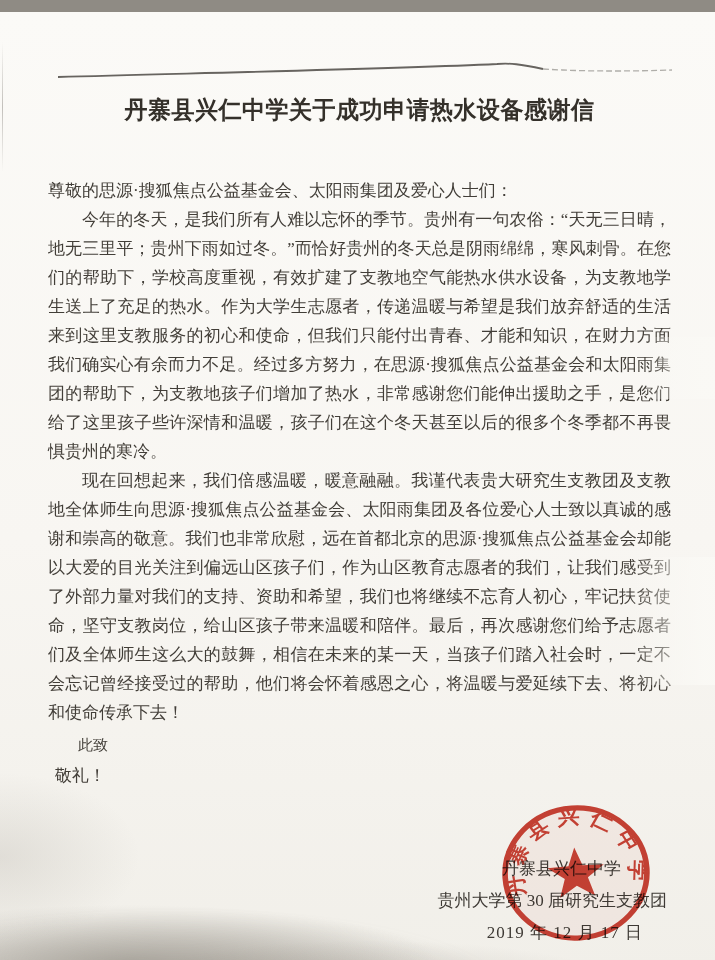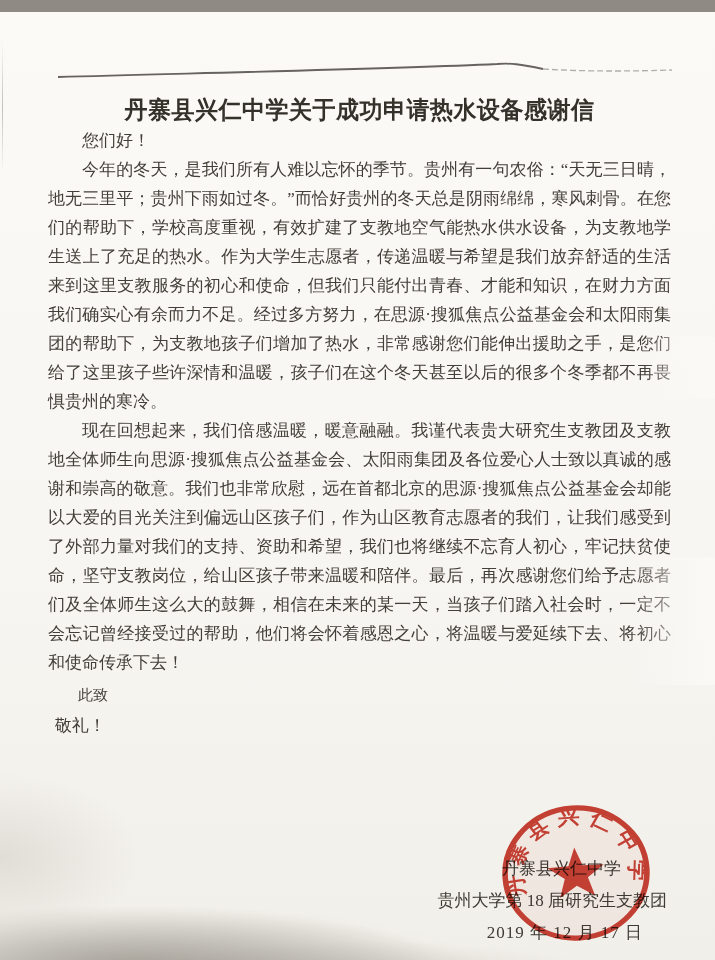--- a/index.html
+++ b/index.html
@@ -73,32 +73,32 @@
 <div class="page">
 
   <svg class="top-edge-svg" viewBox="0 0 715 90">
     <path d="M 58 65 C 200 61, 390 57, 497 52 C 510 51, 520 52, 543 57" fill="none" stroke="#423f3a" stroke-width="1.8" opacity="0.8"></path>
     <path d="M 543 57 C 590 60, 640 59, 672 58" fill="none" stroke="#55514b" stroke-width="1.3" opacity="0.45" stroke-dasharray="6 3"></path>
   </svg>
   <div class="left-edge"></div>
 
   <div class="content">
     <h1 class="title">丹寨县兴仁中学关于成功申请热水设备感谢信</h1>
-    <p class="para">您们好！</p>
+    <p class="salutation">尊敬的思源·搜狐焦点公益基金会、太阳雨集团及爱心人士们：</p>
     <p class="para">今年的冬天，是我们所有人难以忘怀的季节。贵州有一句农俗：“天无三日晴，地无三里平；贵州下雨如过冬。”而恰好贵州的冬天总是阴雨绵绵，寒风刺骨。在您们的帮助下，学校高度重视，有效扩建了支教地空气能热水供水设备，为支教地学生送上了充足的热水。作为大学生志愿者，传递温暖与希望是我们放弃舒适的生活来到这里支教服务的初心和使命，但我们只能付出青春、才能和知识，在财力方面我们确实心有余而力不足。经过多方努力，在思源·搜狐焦点公益基金会和太阳雨集团的帮助下，为支教地孩子们增加了热水，非常感谢您们能伸出援助之手，是您们给了这里孩子些许深情和温暖，孩子们在这个冬天甚至以后的很多个冬季都不再畏惧贵州的寒冷。</p>
     <p class="para">现在回想起来，我们倍感温暖，暖意融融。我谨代表贵大研究生支教团及支教地全体师生向思源·搜狐焦点公益基金会、太阳雨集团及各位爱心人士致以真诚的感谢和崇高的敬意。我们也非常欣慰，远在首都北京的思源·搜狐焦点公益基金会却能以大爱的目光关注到偏远山区孩子们，作为山区教育志愿者的我们，让我们感受到了外部力量对我们的支持、资助和希望，我们也将继续不忘育人初心，牢记扶贫使命，坚守支教岗位，给山区孩子带来温暖和陪伴。最后，再次感谢您们给予志愿者们及全体师生这么大的鼓舞，相信在未来的某一天，当孩子们踏入社会时，一定不会忘记曾经接受过的帮助，他们将会怀着感恩之心，将温暖与爱延续下去、将初心和使命传承下去！</p>
     <p class="closing-regards">此致</p>
     <p class="closing-salute">敬礼！</p>
   </div>
 
   <div class="fade-right-a"></div>
   <div class="fade-right-b"></div>
 
   <div class="sig sig-school">丹寨县兴仁中学</div>
-  <div class="sig sig-team">贵州大学第 18 届研究生支教团</div>
+  <div class="sig sig-team">贵州大学第 30 届研究生支教团</div>
   <div class="sig sig-date">2019 年 12 月 17 日</div>
 
   <svg class="seal" viewBox="0 0 180 180" preserveAspectRatio="none">
     <circle cx="90" cy="90" r="76" fill="rgba(200,45,28,0.05)" stroke="var(--seal-color,#c5291b)" stroke-width="6"></circle>
     <path id="sealArc" d="M 35.5 109.8 A 58 58 0 1 1 144.5 109.8" fill="none"></path>
     <text>
       <textPath href="#sealArc" startOffset="50%" text-anchor="middle">丹寨县兴仁中学</textPath>
     </text>
     <polygon points="90,60 97.6,81.5 120.4,82.1 102.4,96 108.8,117.9 90,105 71.2,117.9 77.6,96 59.6,82.1 82.4,81.5" fill="var(--seal-color,#c5291b)"></polygon>
   </svg>

